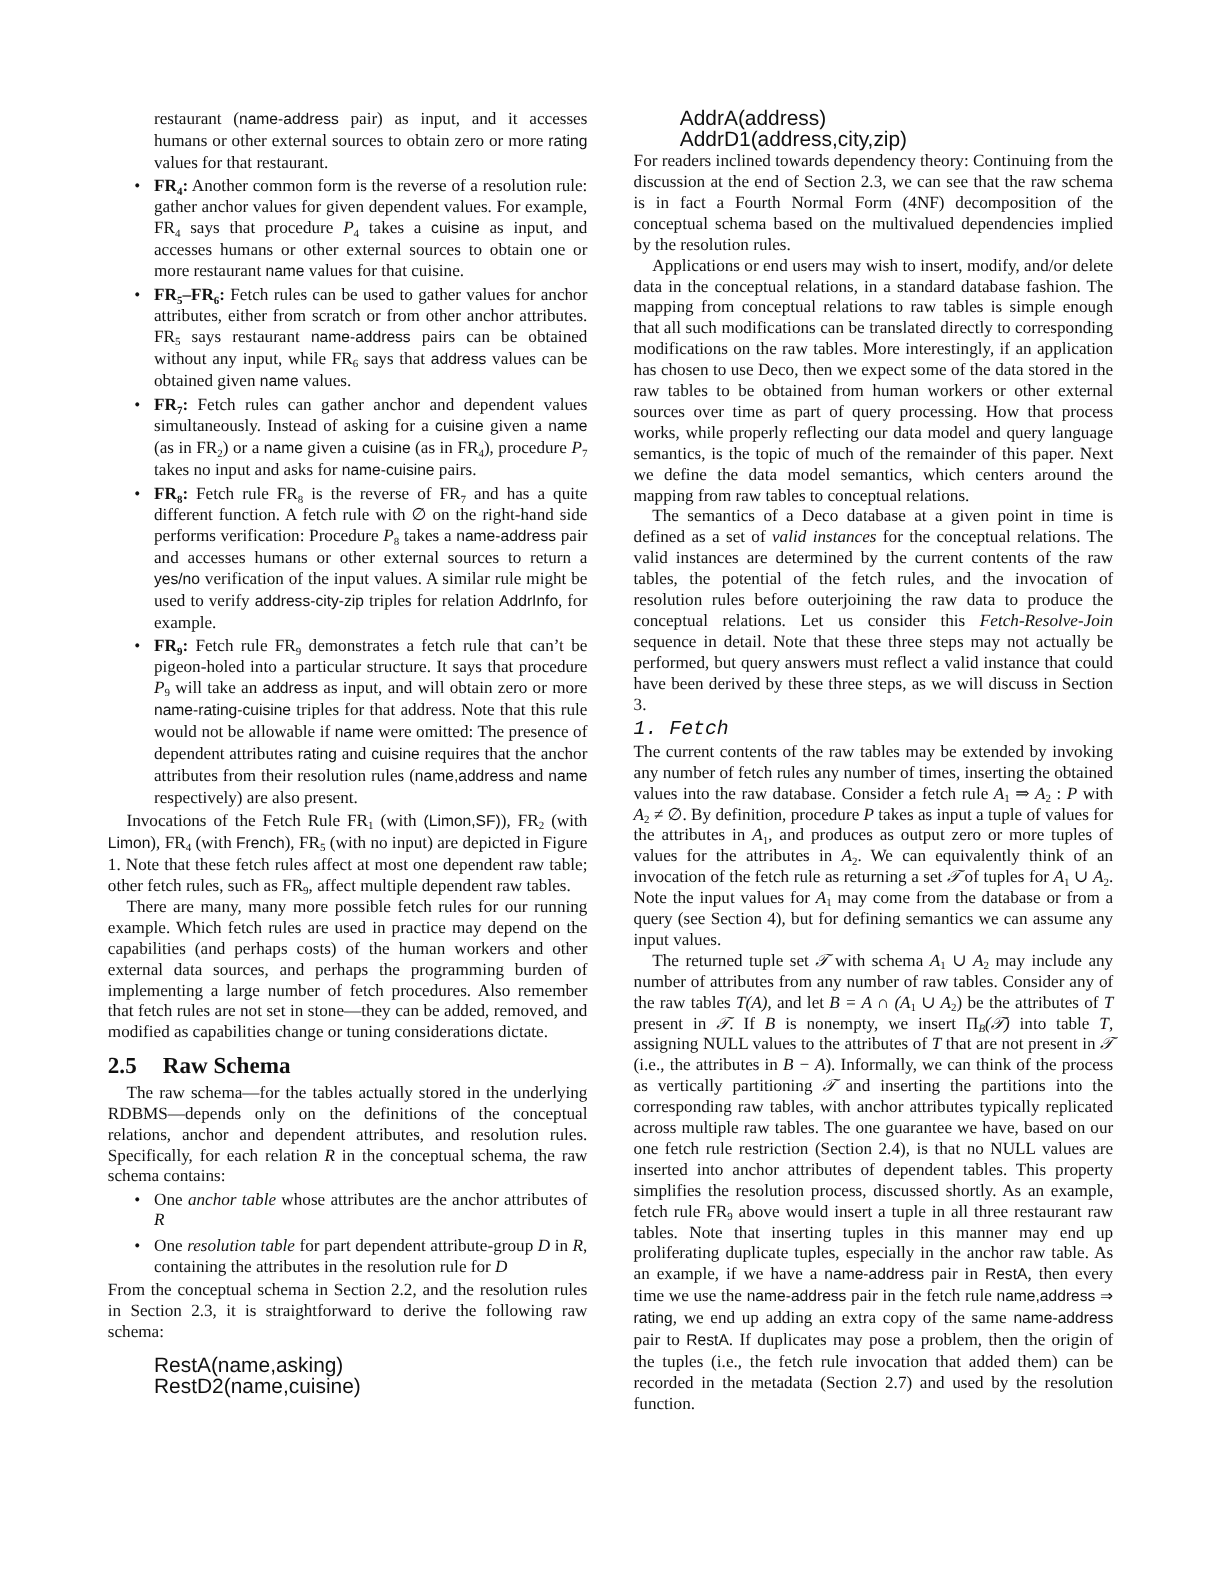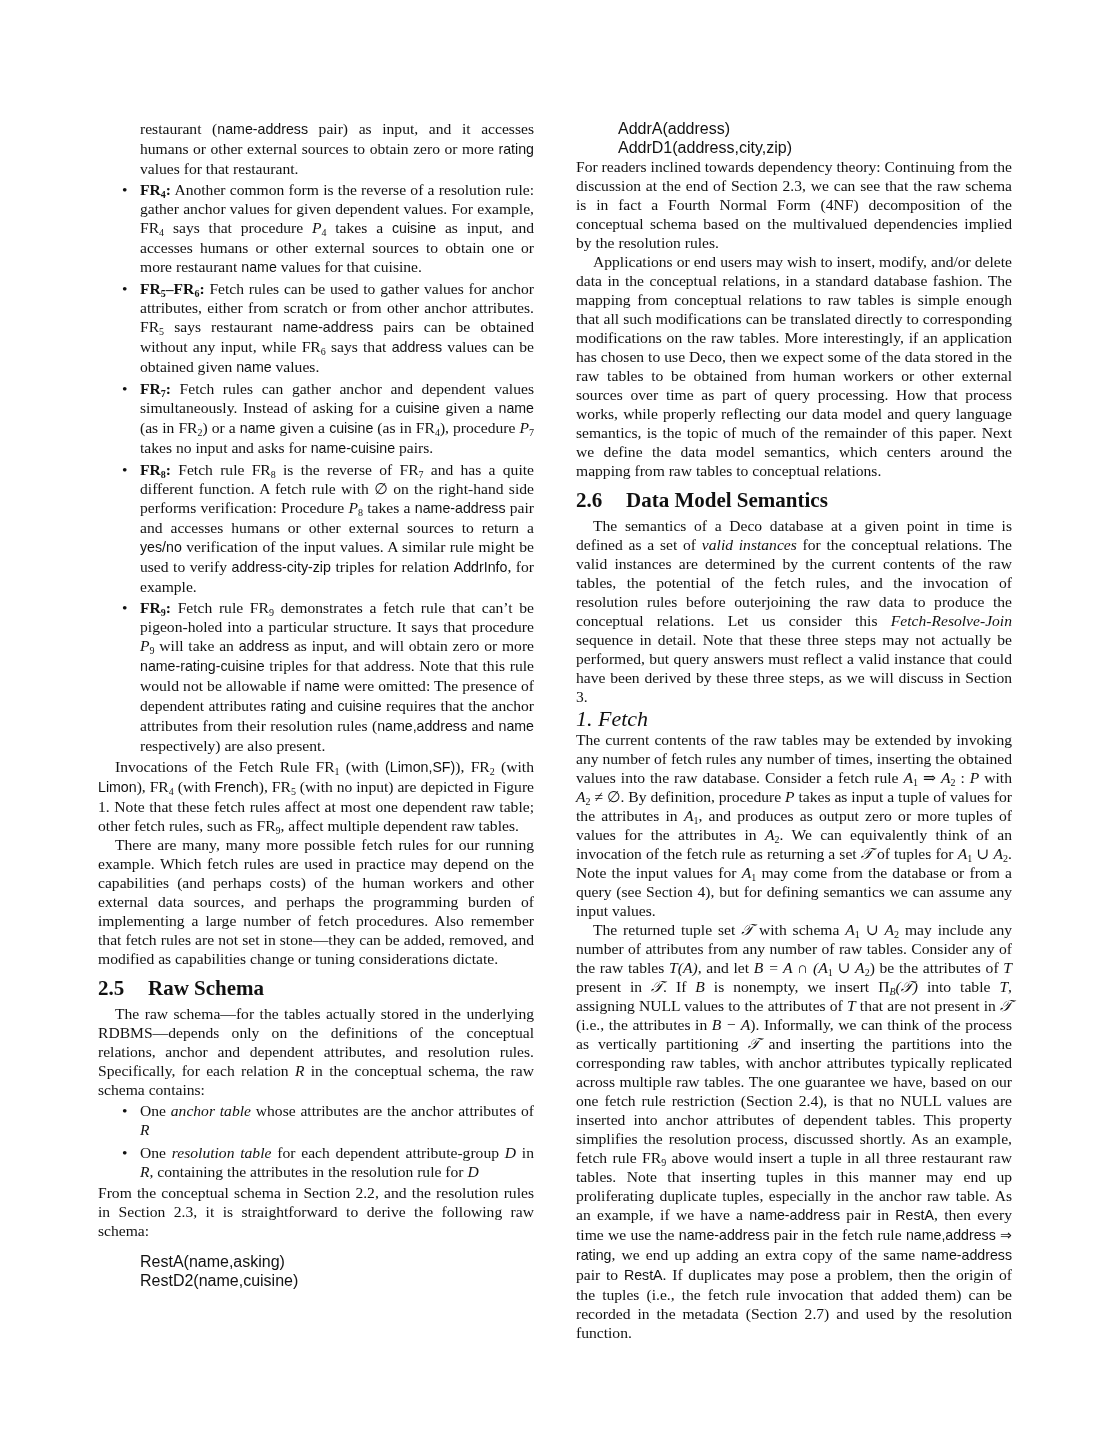--- a/index.html
+++ b/index.html
@@ -1,34 +1,34 @@
 <!DOCTYPE html>
 <html><head>
 <meta charset="utf-8">
 <style>
   html, body { margin: 0; padding: 0; background: #ffffff; }
   body { width: 1113px; height: 1440px; position: relative; overflow: hidden;
          font-family: "Liberation Serif", "DejaVu Serif", serif; color: #111; }
-  .col { position: absolute; top: 99px; width: 436px; font-size: 15.6px; line-height: 19px; text-align: justify; margin-top: 20px; }
+  .col { position: absolute; top: 99px; width: 436px; font-size: 15.6px; line-height: 19px; text-align: justify; }
   .col-left { left: 98px; }
   .col-right { left: 576px; }
   p { margin: 0; }
   .indent { text-indent: 17px; }
   .sf { font-family: "Liberation Sans", "DejaVu Sans", sans-serif; font-size: 14.2px; }
   .it { font-style: italic; }
   .b { font-weight: bold; }
   sub { font-size: 10px; vertical-align: -3px; line-height: 0; }
   ul.bul { list-style: none; margin: 0; padding: 0; }
   ul.bul li { position: relative; padding-left: 42px; margin-bottom: 2px; }
   ul.bul li .dot { position: absolute; left: 24px; top: 0; }
   .cont { padding-left: 42px; }
   h2 { font-size: 21px; font-weight: bold; margin: 8px 0 4px 0; line-height: 24px; }
   h2 .num { display: inline-block; width: 50px; }
-  h3 { font-size: 22px; font-style: italic; font-weight: normal; margin: 2px 0 0 0; line-height: 22px; }
-  .code { padding-left: 42px; font-family: "Liberation Sans", "DejaVu Sans", sans-serif; font-size: 16px; line-height: 19px; text-align: left; }
+  h3 { font-size: 18px; font-style: italic; font-weight: normal; margin: 2px 0 0 0; line-height: 22px; font-family: Liberation Mono, monospace; }
+  .code { padding-left: 42px; font-family: "Liberation Sans", "DejaVu Sans", sans-serif; font-size: 19px; line-height: 19px; text-align: left; }
   .code div { white-space: nowrap; }
   .gap { height: 12px; }
 </style>
 </head>
 <body>
 
 <div class="col col-left">
 
   <p class="cont"><span>restaurant (</span><span class="sf">name-address</span><span> pair) as input, and it accesses humans or other external sources to obtain zero or more </span><span class="sf">rating</span><span> values for that restaurant.</span></p>
 
@@ -63,21 +63,21 @@
 
   <p class="indent"><span>The raw schema—for the tables actually stored in the underlying RDBMS—depends only on the definitions of the conceptual relations, anchor and dependent attributes, and resolution rules. Specifically, for each relation </span><span class="it">R</span><span> in the conceptual schema, the raw schema contains:</span></p>
 
   <ul class="bul" style="margin-top:2px; margin-bottom:2px;">
     <li style="margin-bottom:4px;">
       <span class="dot">•</span>
       <span>One </span><span class="it">anchor table</span><span> whose attributes are the anchor attributes of </span><span class="it">R</span>
     </li>
     <li>
       <span class="dot">•</span>
-      <span>One </span><span class="it">resolution table</span><span> for each dependent attribute-group </span><span class="it">D</span><span> in </span><span class="it">R</span><span>, containing the attributes in the resolution rule for </span><span class="it">D</span>
+      <span>One </span><span class="it">resolution table</span><span> for part dependent attribute-group </span><span class="it">D</span><span> in </span><span class="it">R</span><span>, containing the attributes in the resolution rule for </span><span class="it">D</span>
     </li>
   </ul>
 
   <p>From the conceptual schema in Section 2.2, and the resolution rules in Section 2.3, it is straightforward to derive the following raw schema:</p>
 
   <div class="gap"></div>
   <div class="code">
     <div>RestA(name,asking)</div>
     <div>RestD2(name,cuisine)</div>
   </div>
@@ -86,21 +86,20 @@
 <div class="col col-right">
   <div class="code">
     <div>AddrA(address)</div>
     <div>AddrD1(address,city,zip)</div>
   </div>
 
   <p>For readers inclined towards dependency theory: Continuing from the discussion at the end of Section 2.3, we can see that the raw schema is in fact a Fourth Normal Form (4NF) decomposition of the conceptual schema based on the multivalued dependencies implied by the resolution rules.</p>
 
   <p class="indent">Applications or end users may wish to insert, modify, and/or delete data in the conceptual relations, in a standard database fashion. The mapping from conceptual relations to raw tables is simple enough that all such modifications can be translated directly to corresponding modifications on the raw tables. More interestingly, if an application has chosen to use Deco, then we expect some of the data stored in the raw tables to be obtained from human workers or other external sources over time as part of query processing. How that process works, while properly reflecting our data model and query language semantics, is the topic of much of the remainder of this paper. Next we define the data model semantics, which centers around the mapping from raw tables to conceptual relations.</p>
 
-  <h2><span class="num">2.6</span><span>Data Model Semantics</span></h2>
 
   <p class="indent"><span>The semantics of a Deco database at a given point in time is defined as a set of </span><span class="it">valid instances</span><span> for the conceptual relations. The valid instances are determined by the current contents of the raw tables, the potential of the fetch rules, and the invocation of resolution rules before outerjoining the raw data to produce the conceptual relations. Let us consider this </span><span class="it">Fetch-Resolve-Join</span><span> sequence in detail. Note that these three steps may not actually be performed, but query answers must reflect a valid instance that could have been derived by these three steps, as we will discuss in Section 3.</span></p>
 
   <h3>1. Fetch</h3>
 
   <p><span>The current contents of the raw tables may be extended by invoking any number of fetch rules any number of times, inserting the obtained values into the raw database. Consider a fetch rule </span><span class="it">A</span><sub>1</sub><span> ⇒ </span><span class="it">A</span><sub>2</sub><span> : </span><span class="it">P</span><span> with </span><span class="it">A</span><sub>2</sub><span> ≠ ∅</span><span>. By definition, procedure </span><span class="it">P</span><span> takes as input a tuple of values for the attributes in </span><span class="it">A</span><sub>1</sub><span>, and produces as output zero or more tuples of values for the attributes in </span><span class="it">A</span><sub>2</sub><span>. We can equivalently think of an invocation of the fetch rule as returning a set </span><span class="it">𝒯</span><span> of tuples for </span><span class="it">A</span><sub>1</sub><span> ∪ </span><span class="it">A</span><sub>2</sub><span>. Note the input values for </span><span class="it">A</span><sub>1</sub><span> may come from the database or from a query (see Section 4), but for defining semantics we can assume any input values.</span></p>
 
   <p class="indent"><span>The returned tuple set </span><span class="it">𝒯</span><span> with schema </span><span class="it">A</span><sub>1</sub><span> ∪ </span><span class="it">A</span><sub>2</sub><span> may include any number of attributes from any number of raw tables. Consider any of the raw tables </span><span class="it">T(A)</span><span>, and let </span><span class="it">B = A ∩ (A</span><sub>1</sub><span class="it"> ∪ A</span><sub>2</sub><span>)</span><span> be the attributes of </span><span class="it">T</span><span> present in </span><span class="it">𝒯</span><span>. If </span><span class="it">B</span><span> is nonempty, we insert Π</span><sub class="it">B</sub><span class="it">(𝒯)</span><span> into table </span><span class="it">T</span><span>, assigning NULL values to the attributes of </span><span class="it">T</span><span> that are not present in </span><span class="it">𝒯</span><span> (i.e., the attributes in </span><span class="it">B − A</span><span>). Informally, we can think of the process as vertically partitioning </span><span class="it">𝒯</span><span> and inserting the partitions into the corresponding raw tables, with anchor attributes typically replicated across multiple raw tables. The one guarantee we have, based on our one fetch rule restriction (Section 2.4), is that no NULL values are inserted into anchor attributes of dependent tables. This property simplifies the resolution process, discussed shortly. As an example, fetch rule FR</span><sub>9</sub><span> above would insert a tuple in all three restaurant raw tables. Note that inserting tuples in this manner may end up proliferating duplicate tuples, especially in the anchor raw table. As an example, if we have a </span><span class="sf">name-address</span><span> pair in </span><span class="sf">RestA</span><span>, then every time we use the </span><span class="sf">name-address</span><span> pair in the fetch rule </span><span class="sf">name,address ⇒ rating</span><span>, we end up adding an extra copy of the same </span><span class="sf">name-address</span><span> pair to </span><span class="sf">RestA</span><span>. If duplicates may pose a problem, then the origin of the tuples (i.e., the fetch rule invocation that added them) can be recorded in the metadata (Section 2.7) and used by the resolution function.</span></p>
 </div>
 

